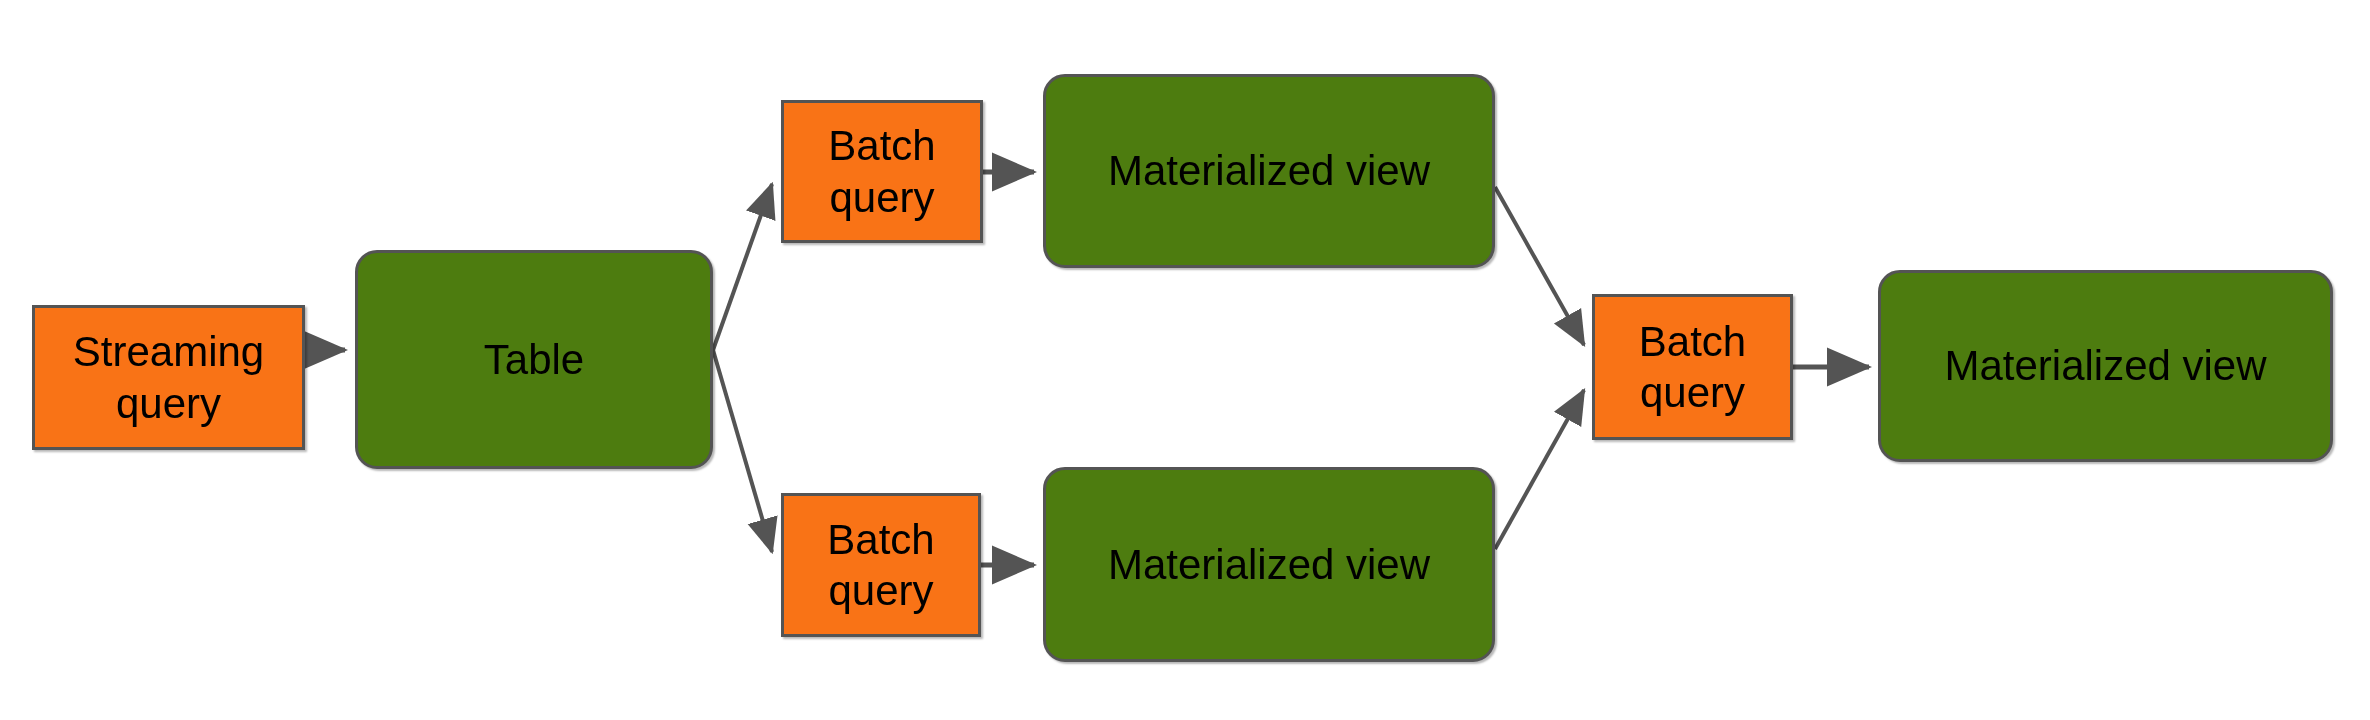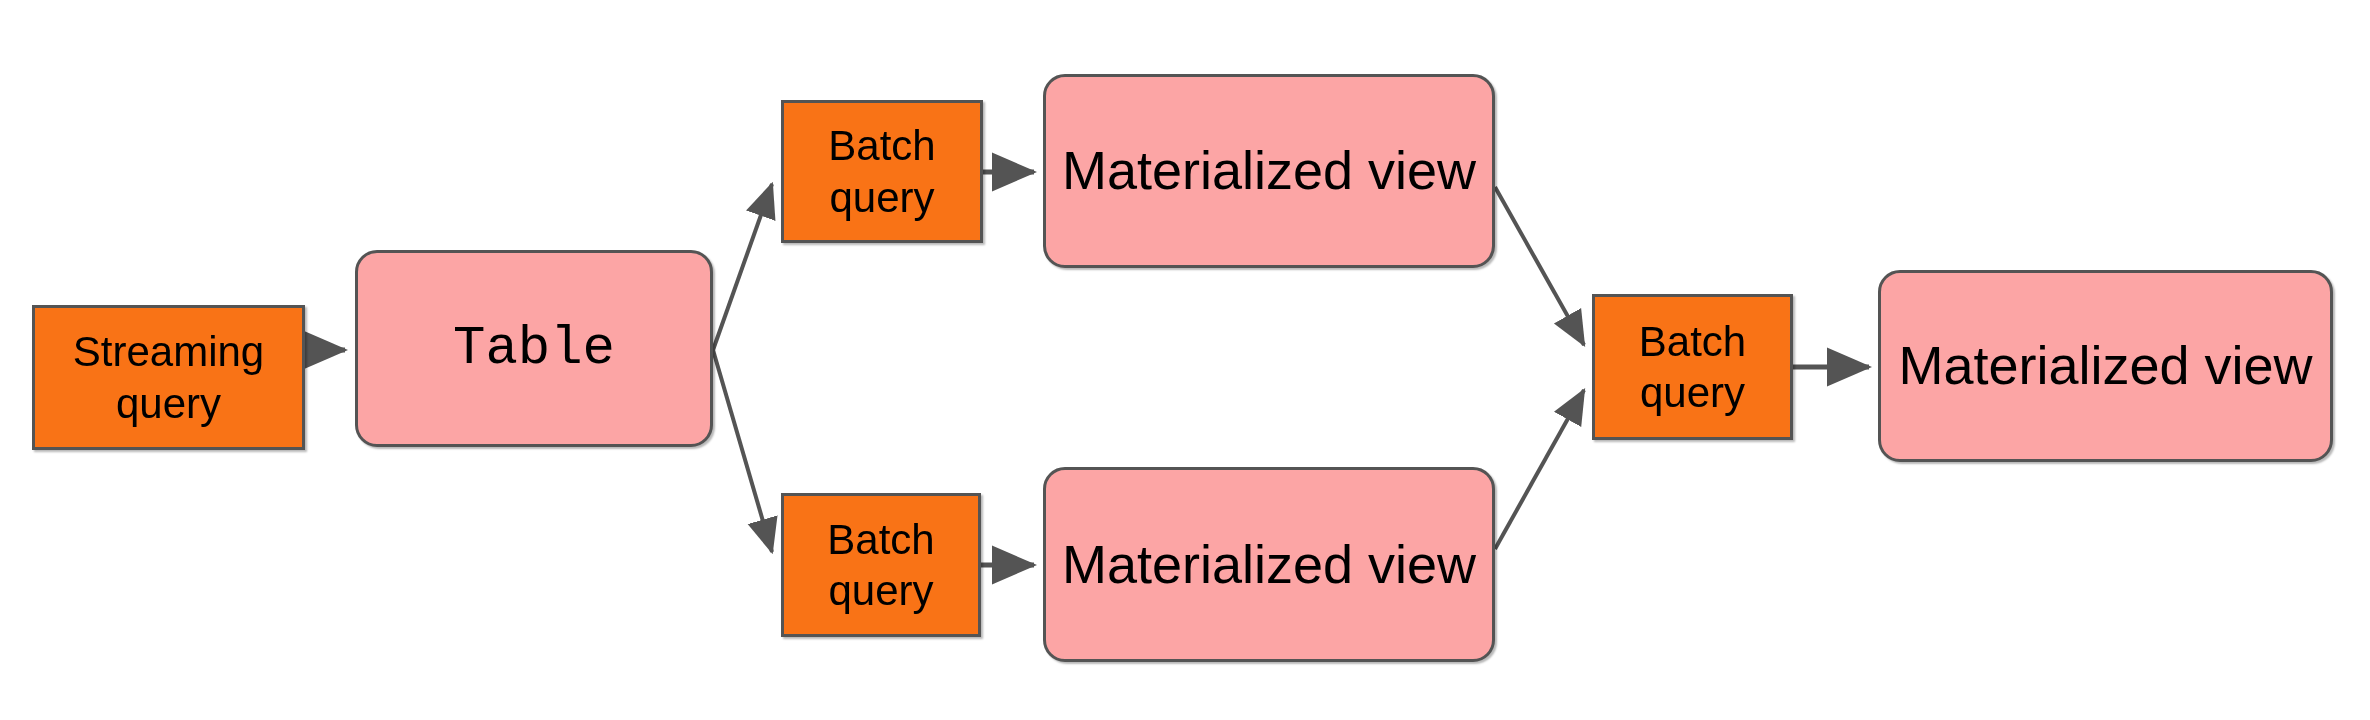--- a/index.html
+++ b/index.html
@@ -39,23 +39,23 @@
     line-height: 1.22;
     white-space: pre-line;
     z-index: 2;
   }
   .node-query {
     background: #f97316;
     border-radius: 0;
     font-size: 42px;
   }
   .node-store {
-    background: #fca5a5;
+    background: #4d7c0f;
     border-radius: 22px;
-    font-size: 54px;
+    font-size: 42px;
   }
   .node-label {
     display: block;
     padding: 0 6px;
   }
 </style>
 </head>
 <body>
 
 <div id="diagram-canvas">
@@ -98,21 +98,21 @@
     <g>
       <path d="M 1793 367 L 1869 367" stroke="#545454" stroke-width="5" fill="none" marker-end="url(#arrowhead)"></path>
     </g>
   </svg>
 
   <div class="node node-query" style="left:32px; top:275px; width:273px; height:145px;margin-top:30px;">
     <span class="node-label">Streaming
 query</span>
   </div>
 
-  <div class="node node-store" style="left:355px; top:250px; width:358px; height:197px;font-family:Liberation Mono, monospace;">
+  <div class="node node-store" style="left:355px; top:250px; width:358px; height:219px;">
     <span class="node-label">Table</span>
   </div>
 
   <div class="node node-query" style="left:781px; top:100px; width:202px; height:143px;">
     <span class="node-label">Batch
 query</span>
   </div>
 
   <div class="node node-store" style="left:1043px; top:74px; width:452px; height:194px;">
     <span class="node-label">Materialized view</span>

